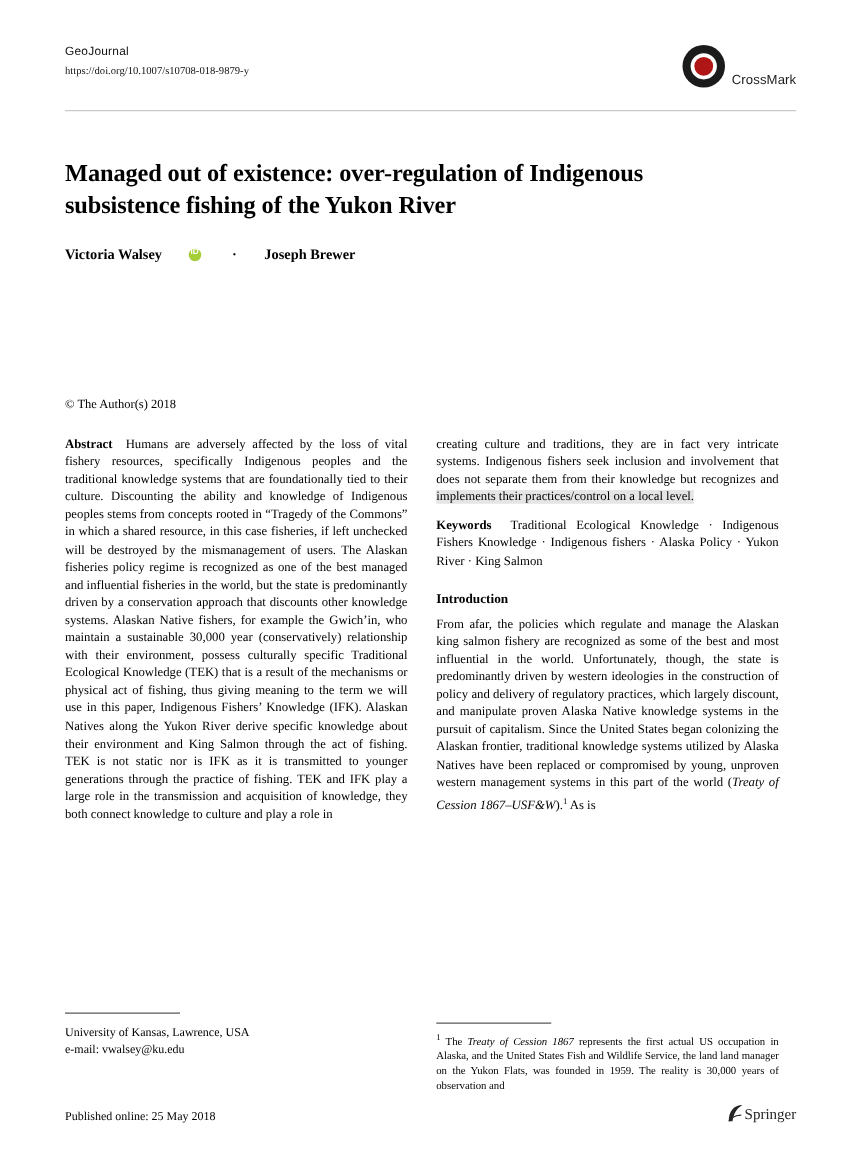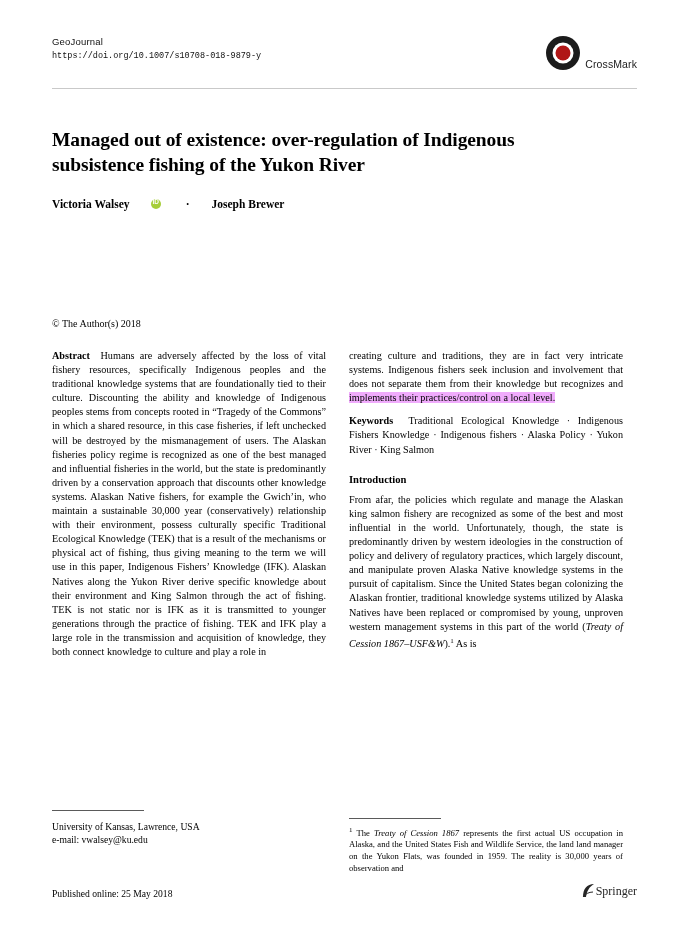--- a/index.html
+++ b/index.html
@@ -33,21 +33,21 @@
     width: 585px;
     height: 52px;
   }
   .journal-name {
     font-family: "Liberation Sans", sans-serif;
     font-size: 9.5px;
     letter-spacing: 0.2px;
     color: #111;
   }
   .doi {
-    font-family: Liberation Mono, monospace;
+    font-family: Liberation Serif, serif;
     font-size: 8.5px;
     color: #111;
     margin-top: 4px;
   }
   .header-rule {
     position: absolute;
     left: 0;
     top: 52px;
     width: 585px;
     height: 1px;
@@ -151,21 +151,21 @@
     line-height: 14.1px;
     text-align: justify;
   }
   .col-left { left: 14px; }
   .col-right { left: 311px; }
 
   .col p { margin: 0 0 0 0; }
   .col p + p { margin-top: 9px; }
 
   .bold-lead { font-weight: bold; }
-  .hl { background: #f0abfc; }
+  .hl { background: #e5e5e5; }
   .sec-head {
     font-weight: bold;
     font-size: 10.6px;
     margin-top: 16px;
     margin-bottom: 6px;
   }
   .kw-head { font-weight: bold; }
   .ital { font-style: italic; }
   .sup { font-size: 7px; vertical-align: super; }
 

